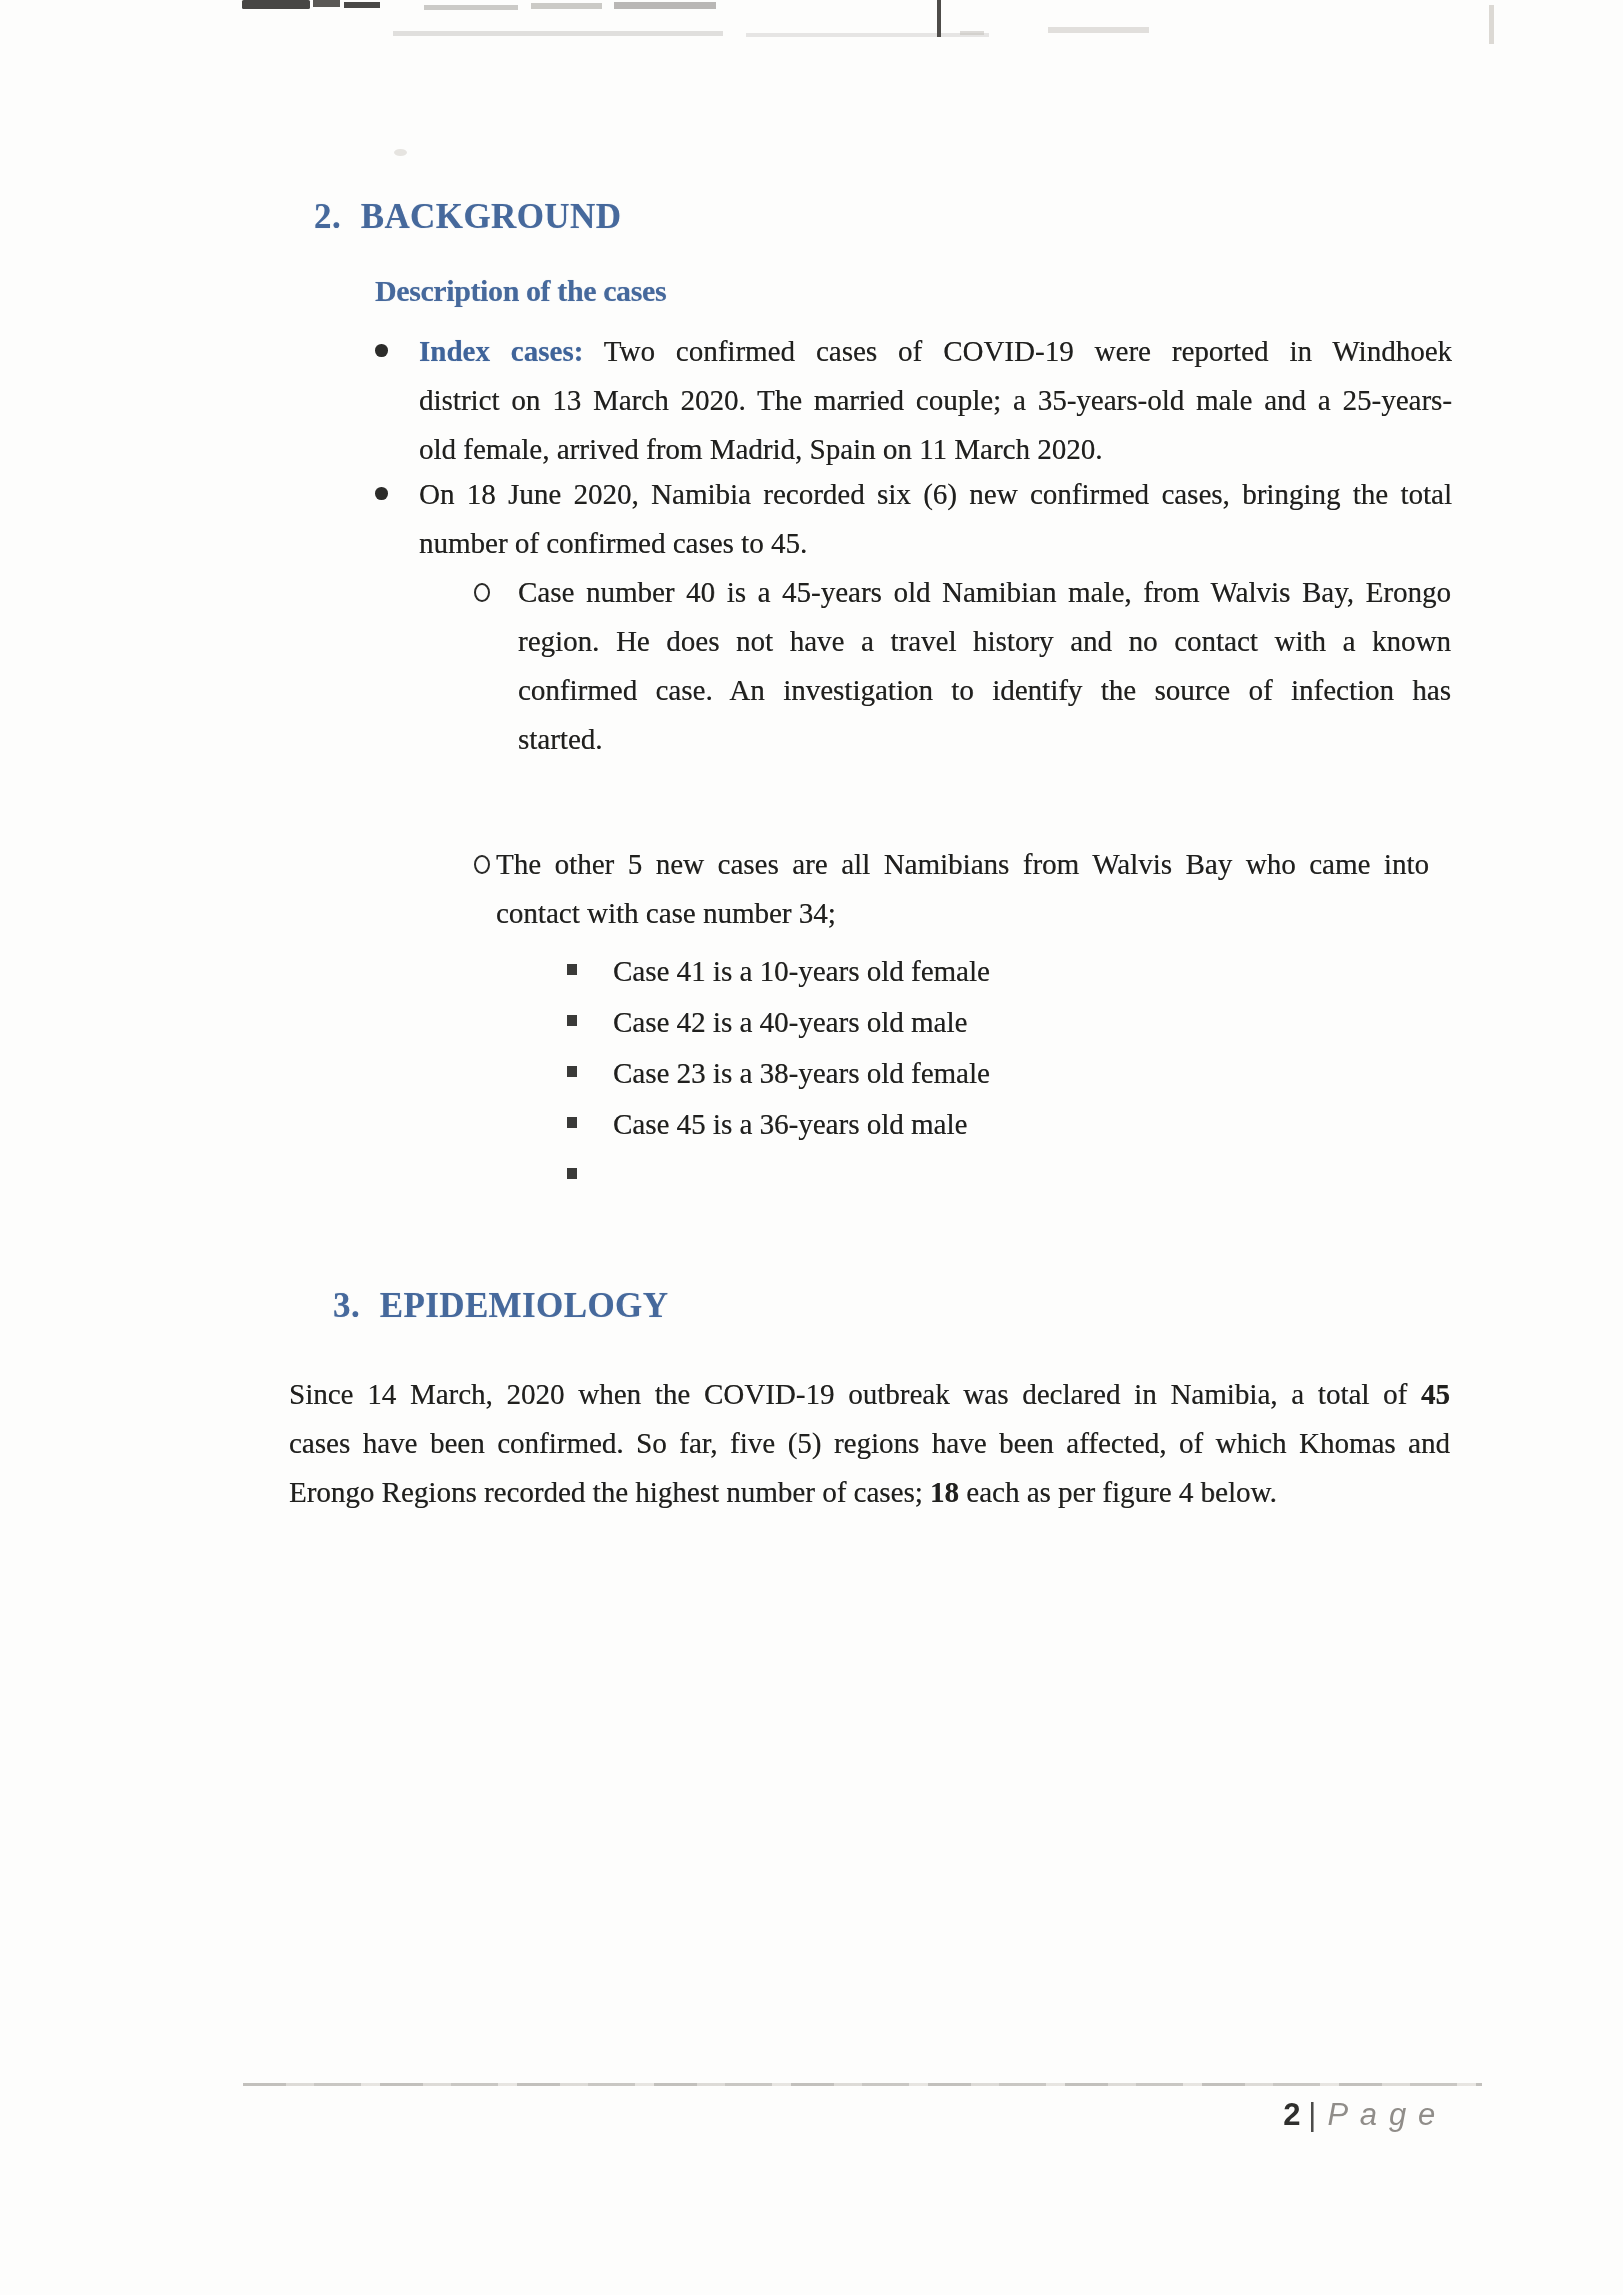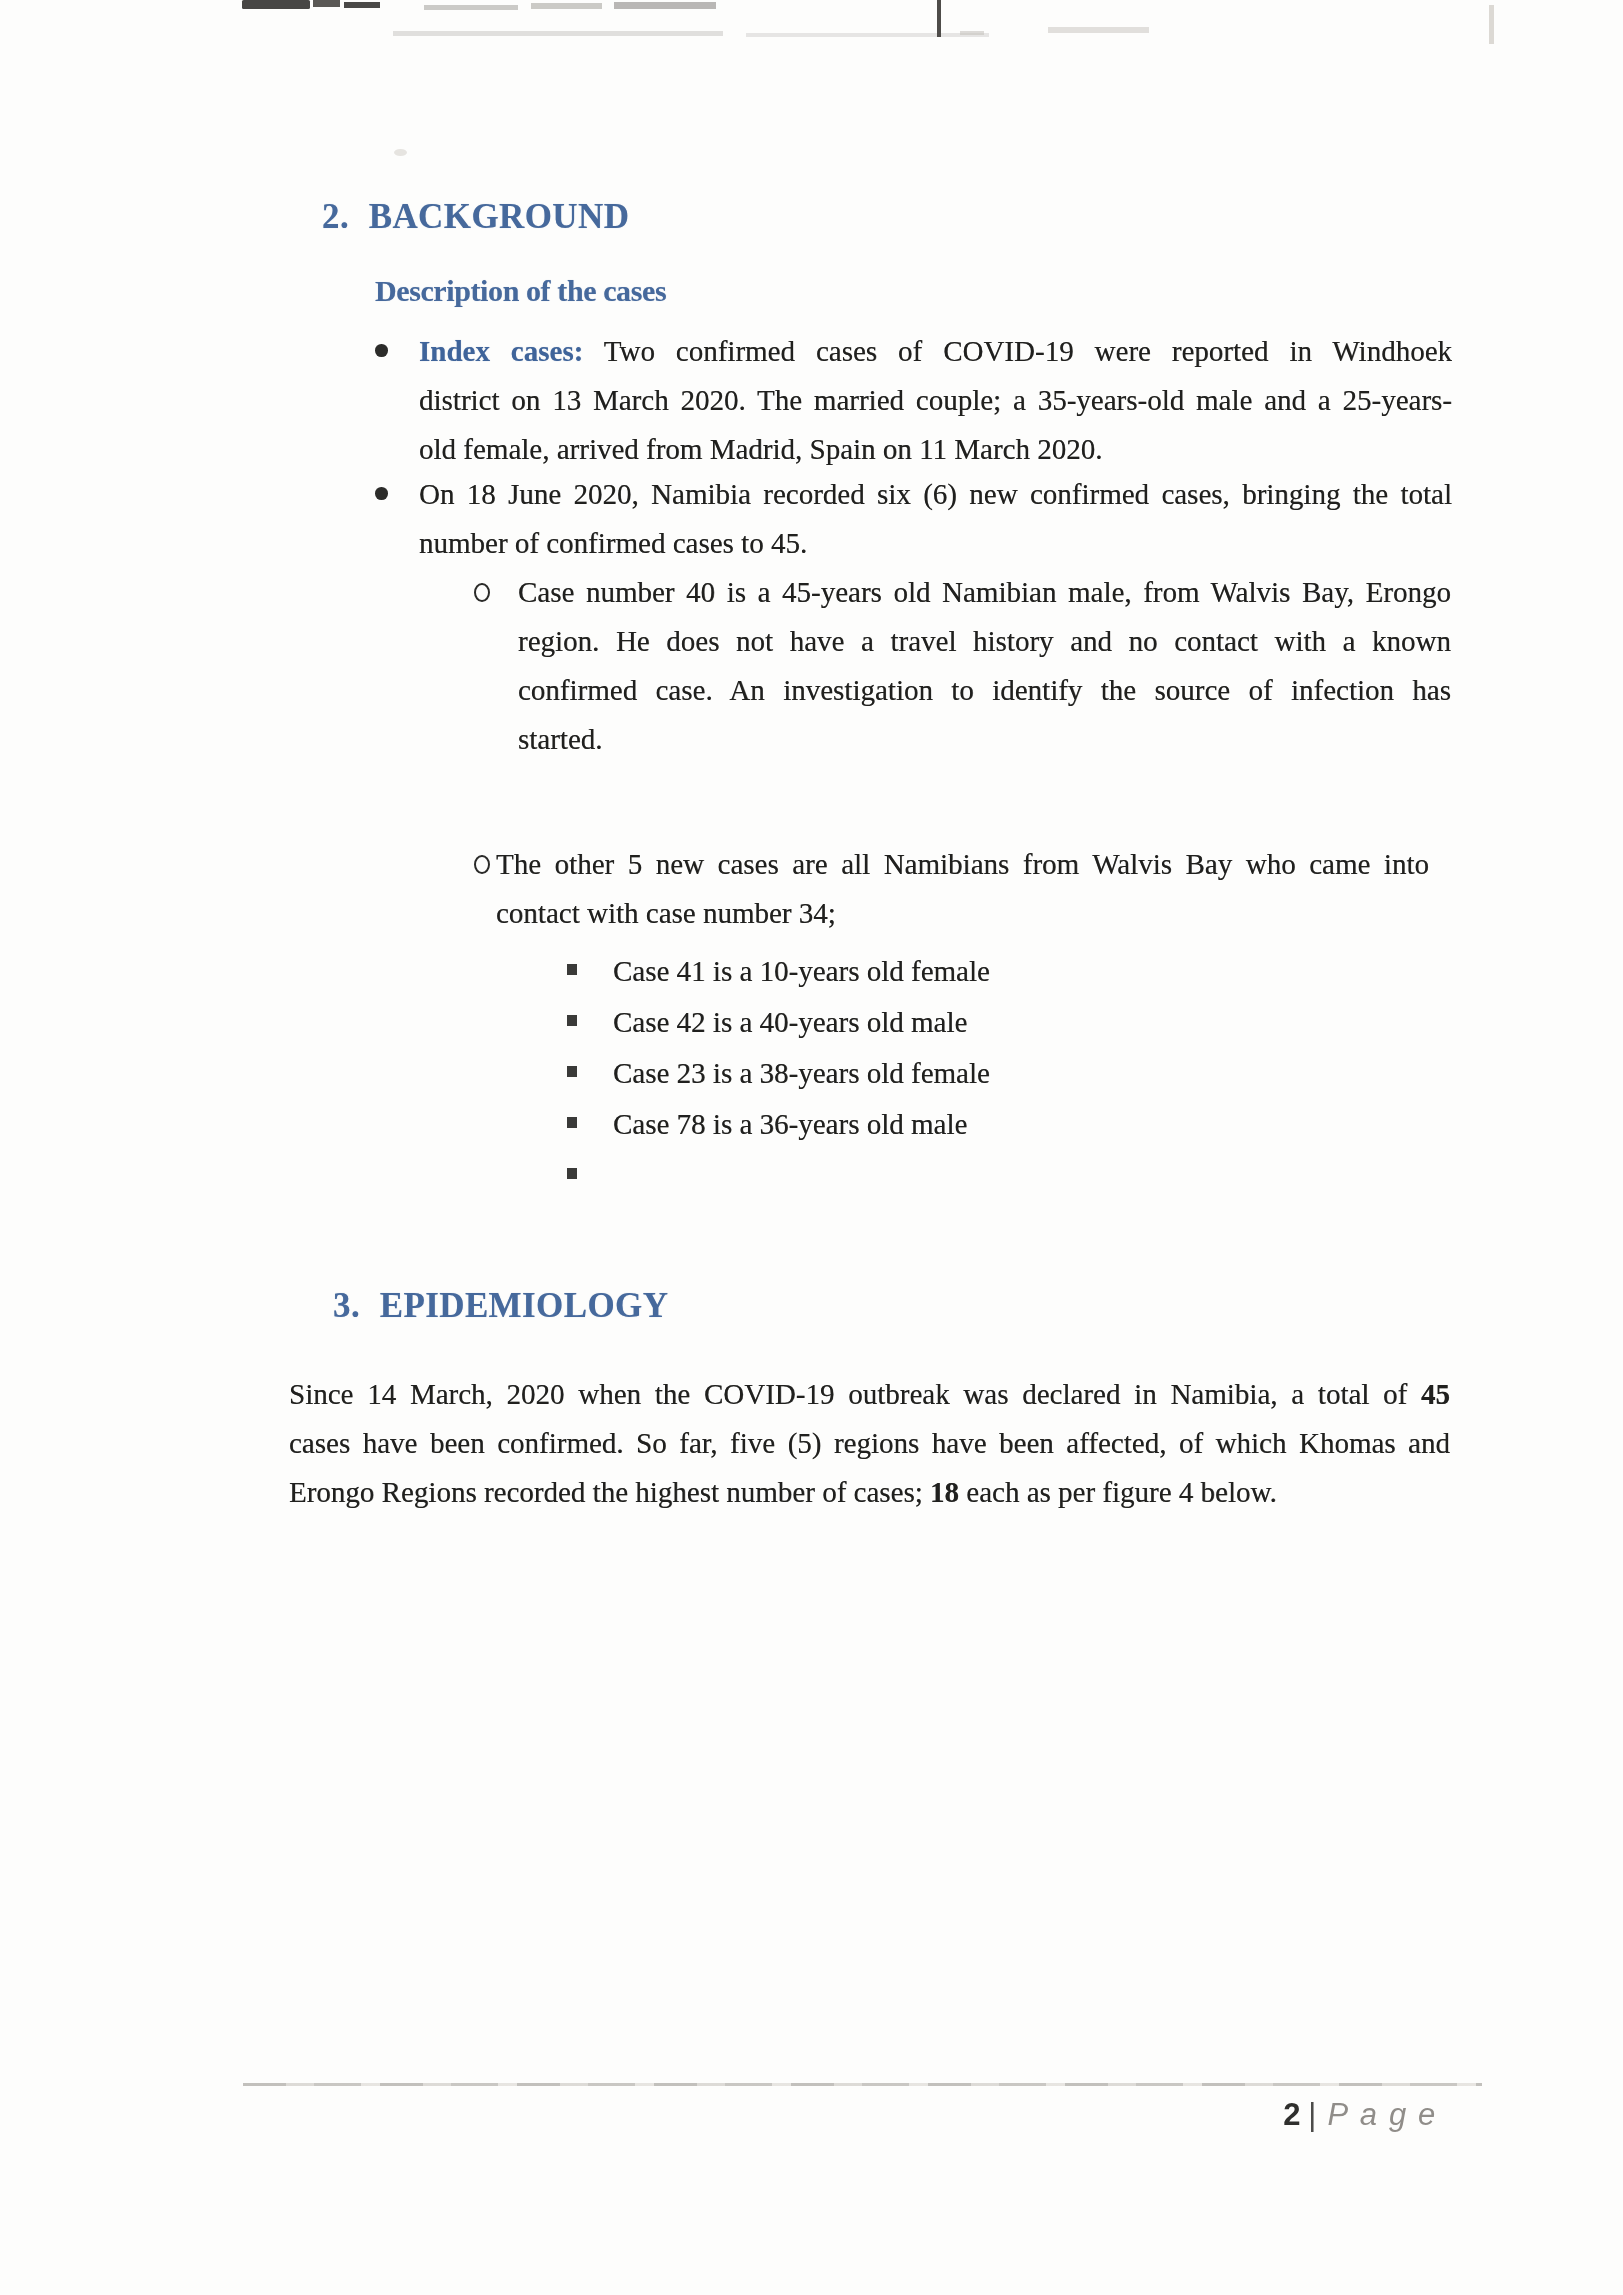--- a/index.html
+++ b/index.html
@@ -101,21 +101,21 @@
   <div class="art" style="left:531px;top:3.1px;width:71px;height:6.3px;background:#8e8b86;opacity:.45;"></div>
   <div class="art" style="left:614px;top:1.6px;width:102px;height:7.9px;background:#75726d;opacity:.5;"></div>
   <div class="art" style="left:393px;top:31px;width:330px;height:4.7px;background:rgba(170,167,162,.35);"></div>
   <div class="art" style="left:746px;top:33px;width:243px;height:3.9px;background:rgba(180,177,172,.3);"></div>
   <div class="art" style="left:1048px;top:27px;width:101px;height:6.3px;background:rgba(190,187,182,.45);"></div>
   <div class="art" style="left:937px;top:0;width:3.9px;height:37px;background:#4e4c49;"></div>
   <div class="art" style="left:960px;top:31px;width:23.6px;height:3.9px;background:#c6c3be;opacity:.6;"></div>
   <div class="art" style="left:1489px;top:4.7px;width:4.7px;height:39px;background:#dcd9d4;"></div>
   <div class="art" style="left:394px;top:149px;width:12.6px;height:7px;background:#e6e4e0;border-radius:50%;"></div>
 
-  <div class="sec-heading" style="left:322px;top:199px;">
+  <div class="sec-heading" style="left:314px;top:199px;">
     <span class="num">2.</span><span>BACKGROUND</span>
   </div>
 
   <div class="sub-heading" style="left:375px;top:274px;">Description of the cases</div>
 
   <span class="dot-marker" style="left:375px;top:344px;"></span>
   <div class="col" style="left:419px;top:327px;width:1033px;">
     <div class="ln"><span class="blue-label">Index cases:</span> <span>Two confirmed cases of COVID-19 were reported in Windhoek</span></div>
     <div class="ln">district on 13 March 2020. The married couple; a 35-years-old male and a 25-years-</div>
     <div class="ln last">old female, arrived from Madrid, Spain on 11 March 2020.</div>
@@ -143,21 +143,21 @@
 
   <span class="square-marker" style="left:567px;top:964px;"></span>
   <span class="square-marker" style="left:567px;top:1015px;"></span>
   <span class="square-marker" style="left:567px;top:1066px;"></span>
   <span class="square-marker" style="left:567px;top:1117px;"></span>
   <span class="square-marker" style="left:567px;top:1168px;"></span>
   <div class="col" style="left:613px;top:946px;width:840px;">
     <div class="ln last" style="height:51px;line-height:51px;">Case 41 is a 10-years old female</div>
     <div class="ln last" style="height:51px;line-height:51px;">Case 42 is a 40-years old male</div>
     <div class="ln last" style="height:51px;line-height:51px;">Case 23 is a 38-years old female</div>
-    <div class="ln last" style="height:51px;line-height:51px;">Case 78 is a 36-years old male</div>
+    <div class="ln last" style="height:51px;line-height:51px;">Case 45 is a 36-years old male</div>
   </div>
 
   <div class="sec-heading" style="left:333px;top:1288px;">
     <span class="num">3.</span><span>EPIDEMIOLOGY</span>
   </div>
 
   <div class="col para" style="left:289px;top:1370px;width:1161px;">
     <div class="ln"><span>Since 14 March, 2020 when the COVID-19 outbreak was declared in Namibia, a total of </span><span class="bold">45</span></div>
     <div class="ln">cases have been confirmed. So far, five (5) regions have been affected, of which Khomas and</div>
     <div class="ln last"><span>Erongo Regions recorded the highest number of cases; </span><span class="bold">18</span><span> each as per figure 4 below.</span></div>

